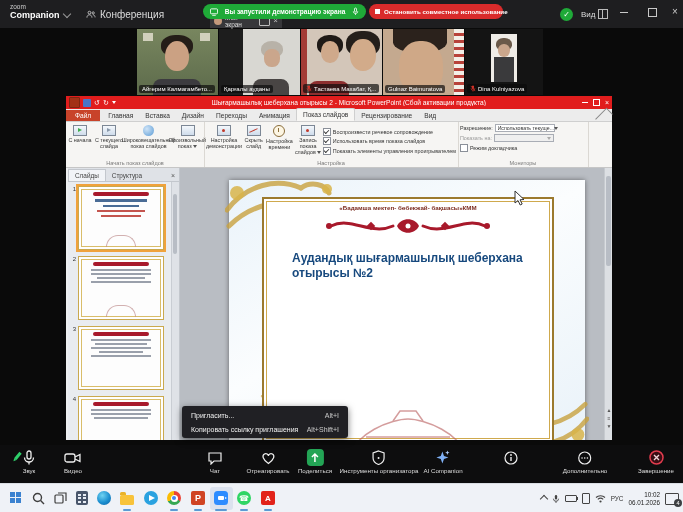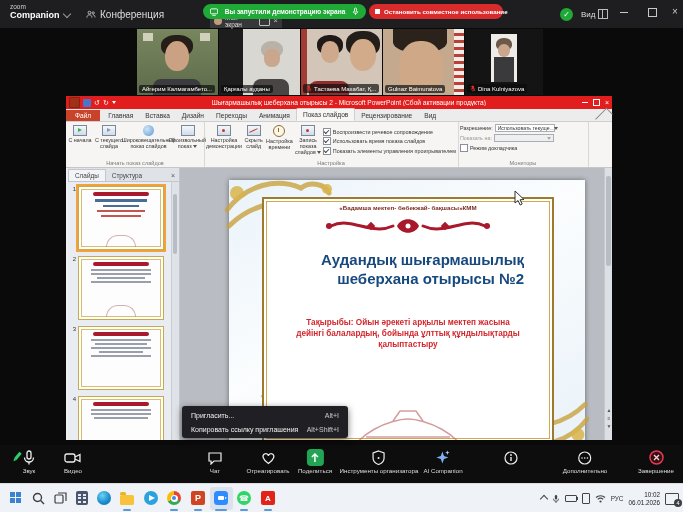--- a/index.html
+++ b/index.html
@@ -95,21 +95,21 @@
   .dome{position:absolute;bottom:2px;left:50%;transform:translateX(-50%);width:28px;height:11px;border:1px solid #c09090;border-bottom:none;border-radius:14px 14px 0 0;opacity:.7;}
   .pscroll{position:absolute;right:0;top:14px;width:7px;height:258px;background:#dfe2e7;border-left:1px solid #c9cdd3;}
   .pscroll .bar{position:absolute;left:1px;top:12px;width:4px;height:60px;background:#b8bdc5;border-radius:2px;}
 
   
   .slidearea{left:114px;top:72px;width:424px;height:272px;background:#b9bdc3;overflow:hidden;}
   .slide{position:absolute;left:49px;top:12px;width:356px;height:267px;background:linear-gradient(150deg,#eaf3fa 0%,#fbfdfe 45%,#e9f2f9 100%);box-shadow:0 0 5px rgba(0,0,0,.45);}
   .inner{position:absolute;left:33px;top:17px;width:292px;height:246px;background:#fff;border:2px solid #9c7a2e;box-shadow:inset 0 0 0 2px #fff,inset 0 0 0 3px #cfa94d;overflow:hidden;box-sizing:border-box;}
   .shead{margin-top:5px;text-align:center;font-size:6.2px;font-weight:bold;color:#7c2d21;}
   .redorn{display:block;margin:3px auto 0;}
-  .stitle{margin:13px auto 0;width:232px;text-align:right;font-size:15px;font-weight:bold;color:#17497e;line-height:1.25;}
+  .stitle{margin:13px auto 0;width:232px;text-align:left;font-size:12px;font-weight:bold;color:#17497e;line-height:1.25;}
   .sbody{margin:28px auto 0;width:228px;text-align:center;font-size:8.2px;font-weight:bold;color:#d3262c;line-height:1.35;}
   .yurt{position:absolute;left:50%;bottom:-26px;transform:translateX(-50%);}
   .gold-tl{position:absolute;left:-4px;top:-4px;}
   .gold-br{position:absolute;right:-4px;bottom:-6px;transform:rotate(180deg);}
   .gold-bl{position:absolute;left:-2px;bottom:-8px;transform:rotate(90deg);opacity:.8;}
   .cursor{position:absolute;left:334px;top:22px;z-index:3;}
   .vscroll{left:538px;top:72px;width:8px;height:272px;background:#dcdfe3;border-left:1px solid #c6cacf;box-sizing:border-box;}
   .vscroll .bar{position:absolute;left:1px;top:8px;width:5px;height:90px;background:#b8bdc5;border-radius:2px;}
   .vsbtn{position:absolute;left:0;width:8px;text-align:center;font-size:5px;color:#555;line-height:7px;}
 
@@ -469,21 +469,20 @@
               <path d="M110 12 C132 22 152 2 172 12"></path>
             </g>
             <circle cx="16" cy="12" r="3" fill="#a8192b"></circle>
             <circle cx="174" cy="12" r="3" fill="#a8192b"></circle>
             <path d="M84 12 c4 -9 18 -9 22 0 c-4 9 -18 9 -22 0 z" fill="#a8192b"></path>
             <circle cx="95" cy="12" r="2.5" fill="#fff"></circle>
             <rect x="55" y="9" width="6" height="6" fill="#a8192b" transform="rotate(45 58 12)"></rect>
             <rect x="129" y="9" width="6" height="6" fill="#a8192b" transform="rotate(45 132 12)"></rect>
           </svg>
           <div class="stitle">Аудандық шығармашылық шеберхана отырысы №2</div>
-          <div class="sbody">Тақырыбы: Ойын әрекеті арқылы мектеп жасына дейінгі балалардың, бойында ұлттық құндылықтарды қалыптастыру</div>
           <svg class="yurt" width="140" height="60" viewBox="0 0 140 60">
             <g fill="none" stroke="#b85c5c" stroke-width="1.5" opacity="0.6">
               <path d="M10 55 C15 25 55 12 70 12 C85 12 125 25 130 55"></path>
               <path d="M55 14 L62 4 L78 4 L85 14"></path>
               <line x1="28" y1="30" x2="112" y2="30"></line>
             </g>
           </svg>
         </div>
       </div>
       <svg class="cursor" width="11" height="16" viewBox="0 0 11 16">

